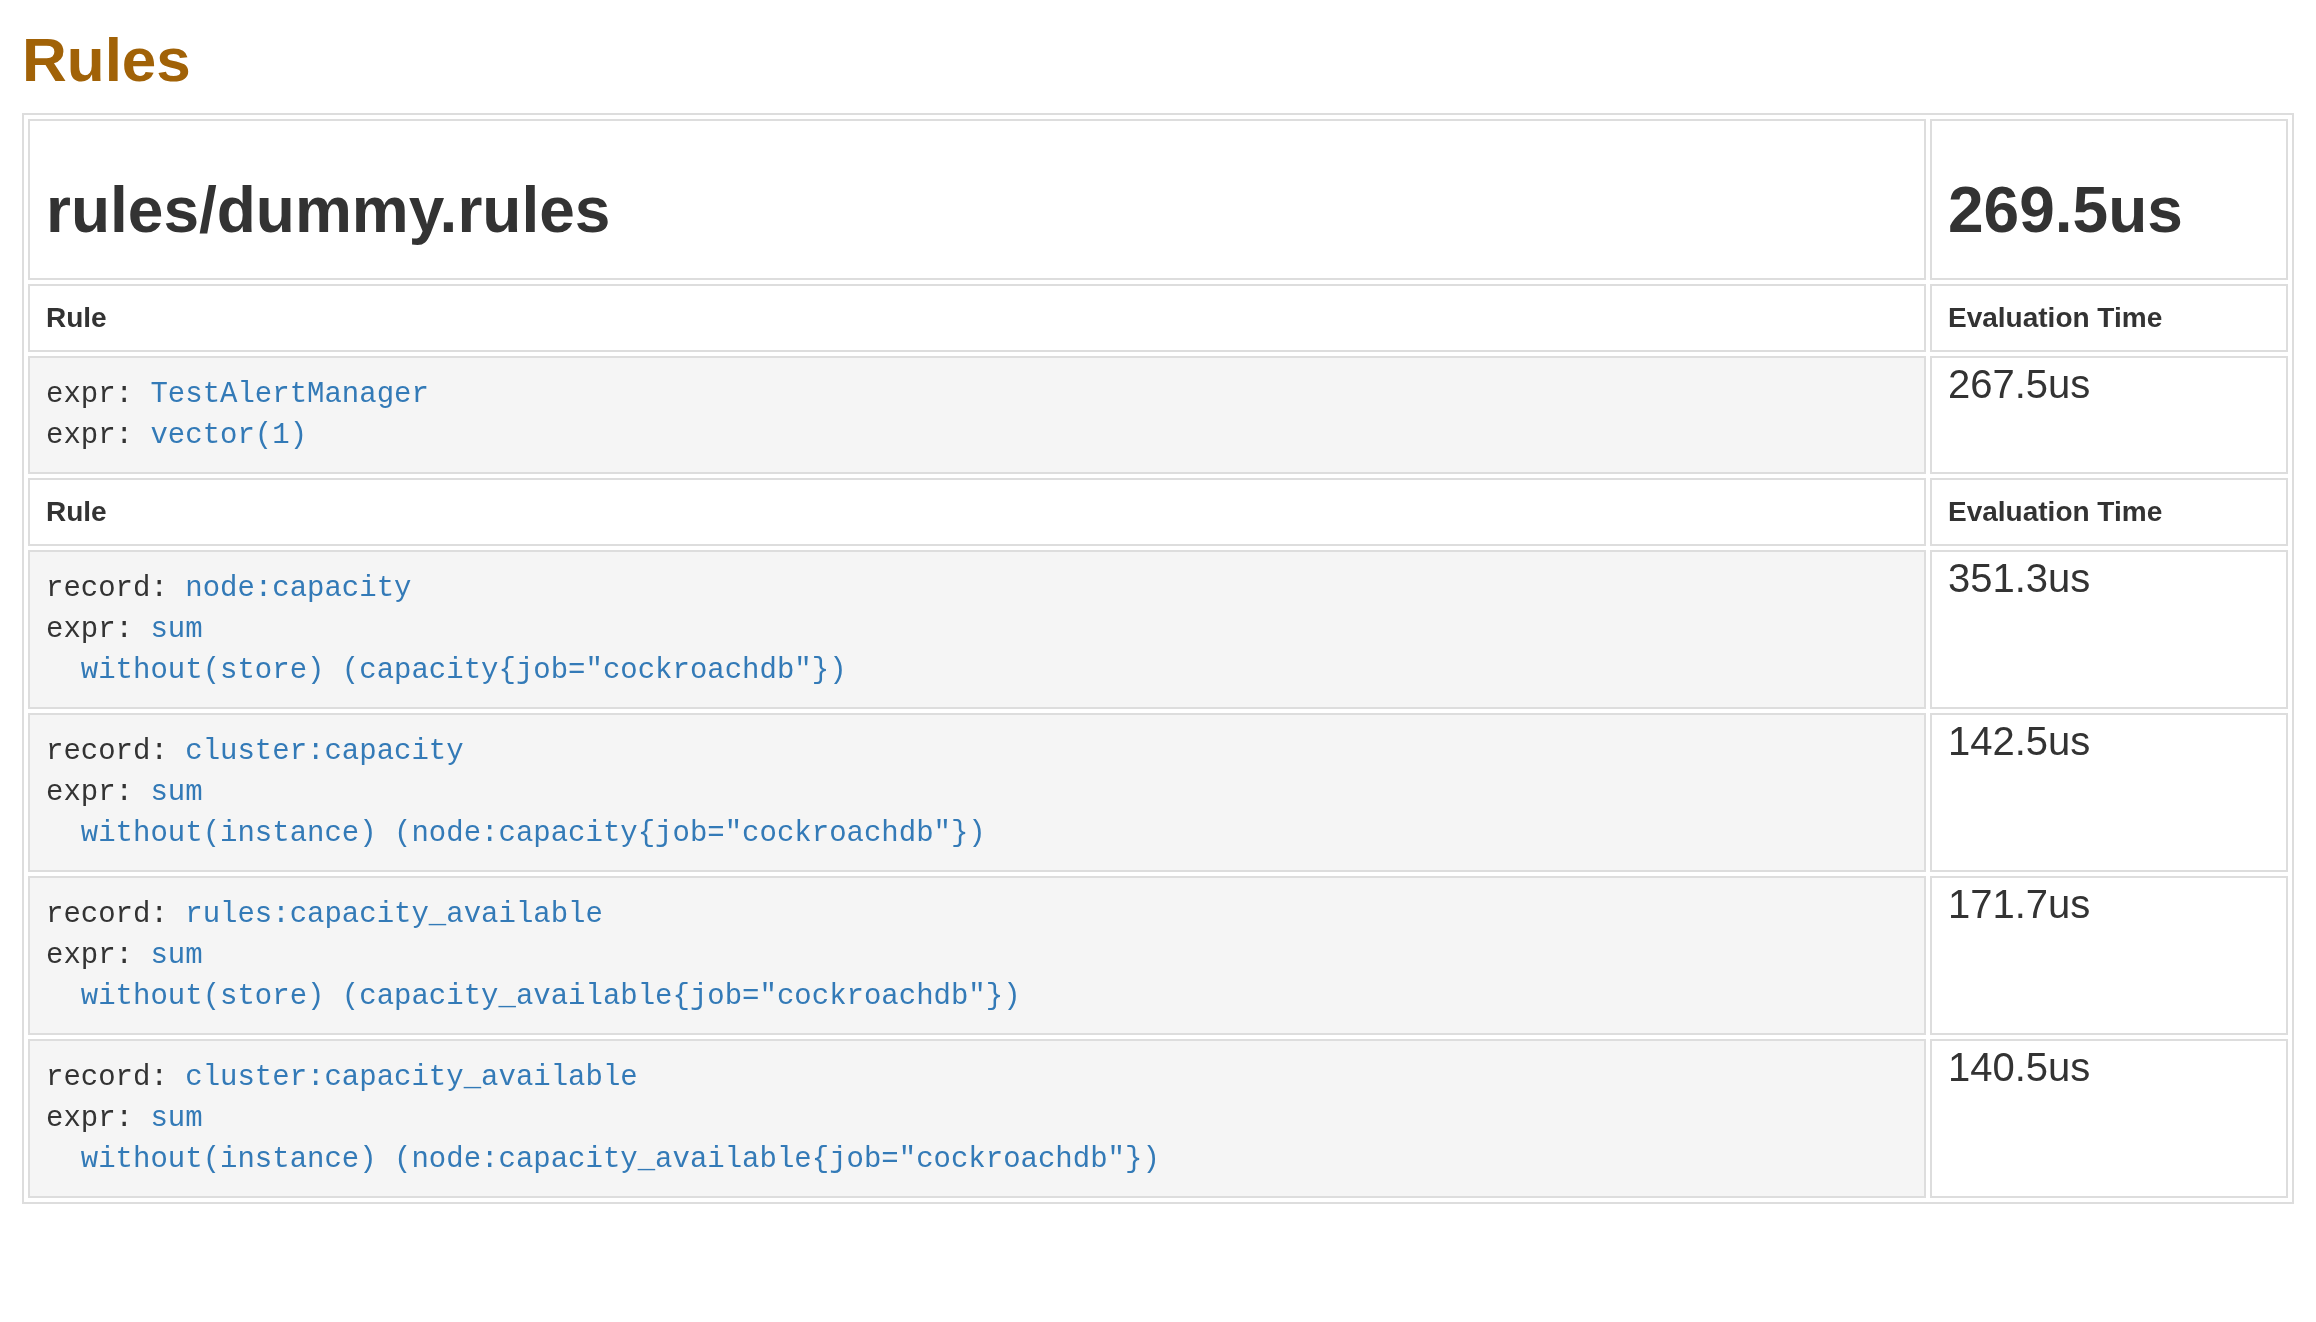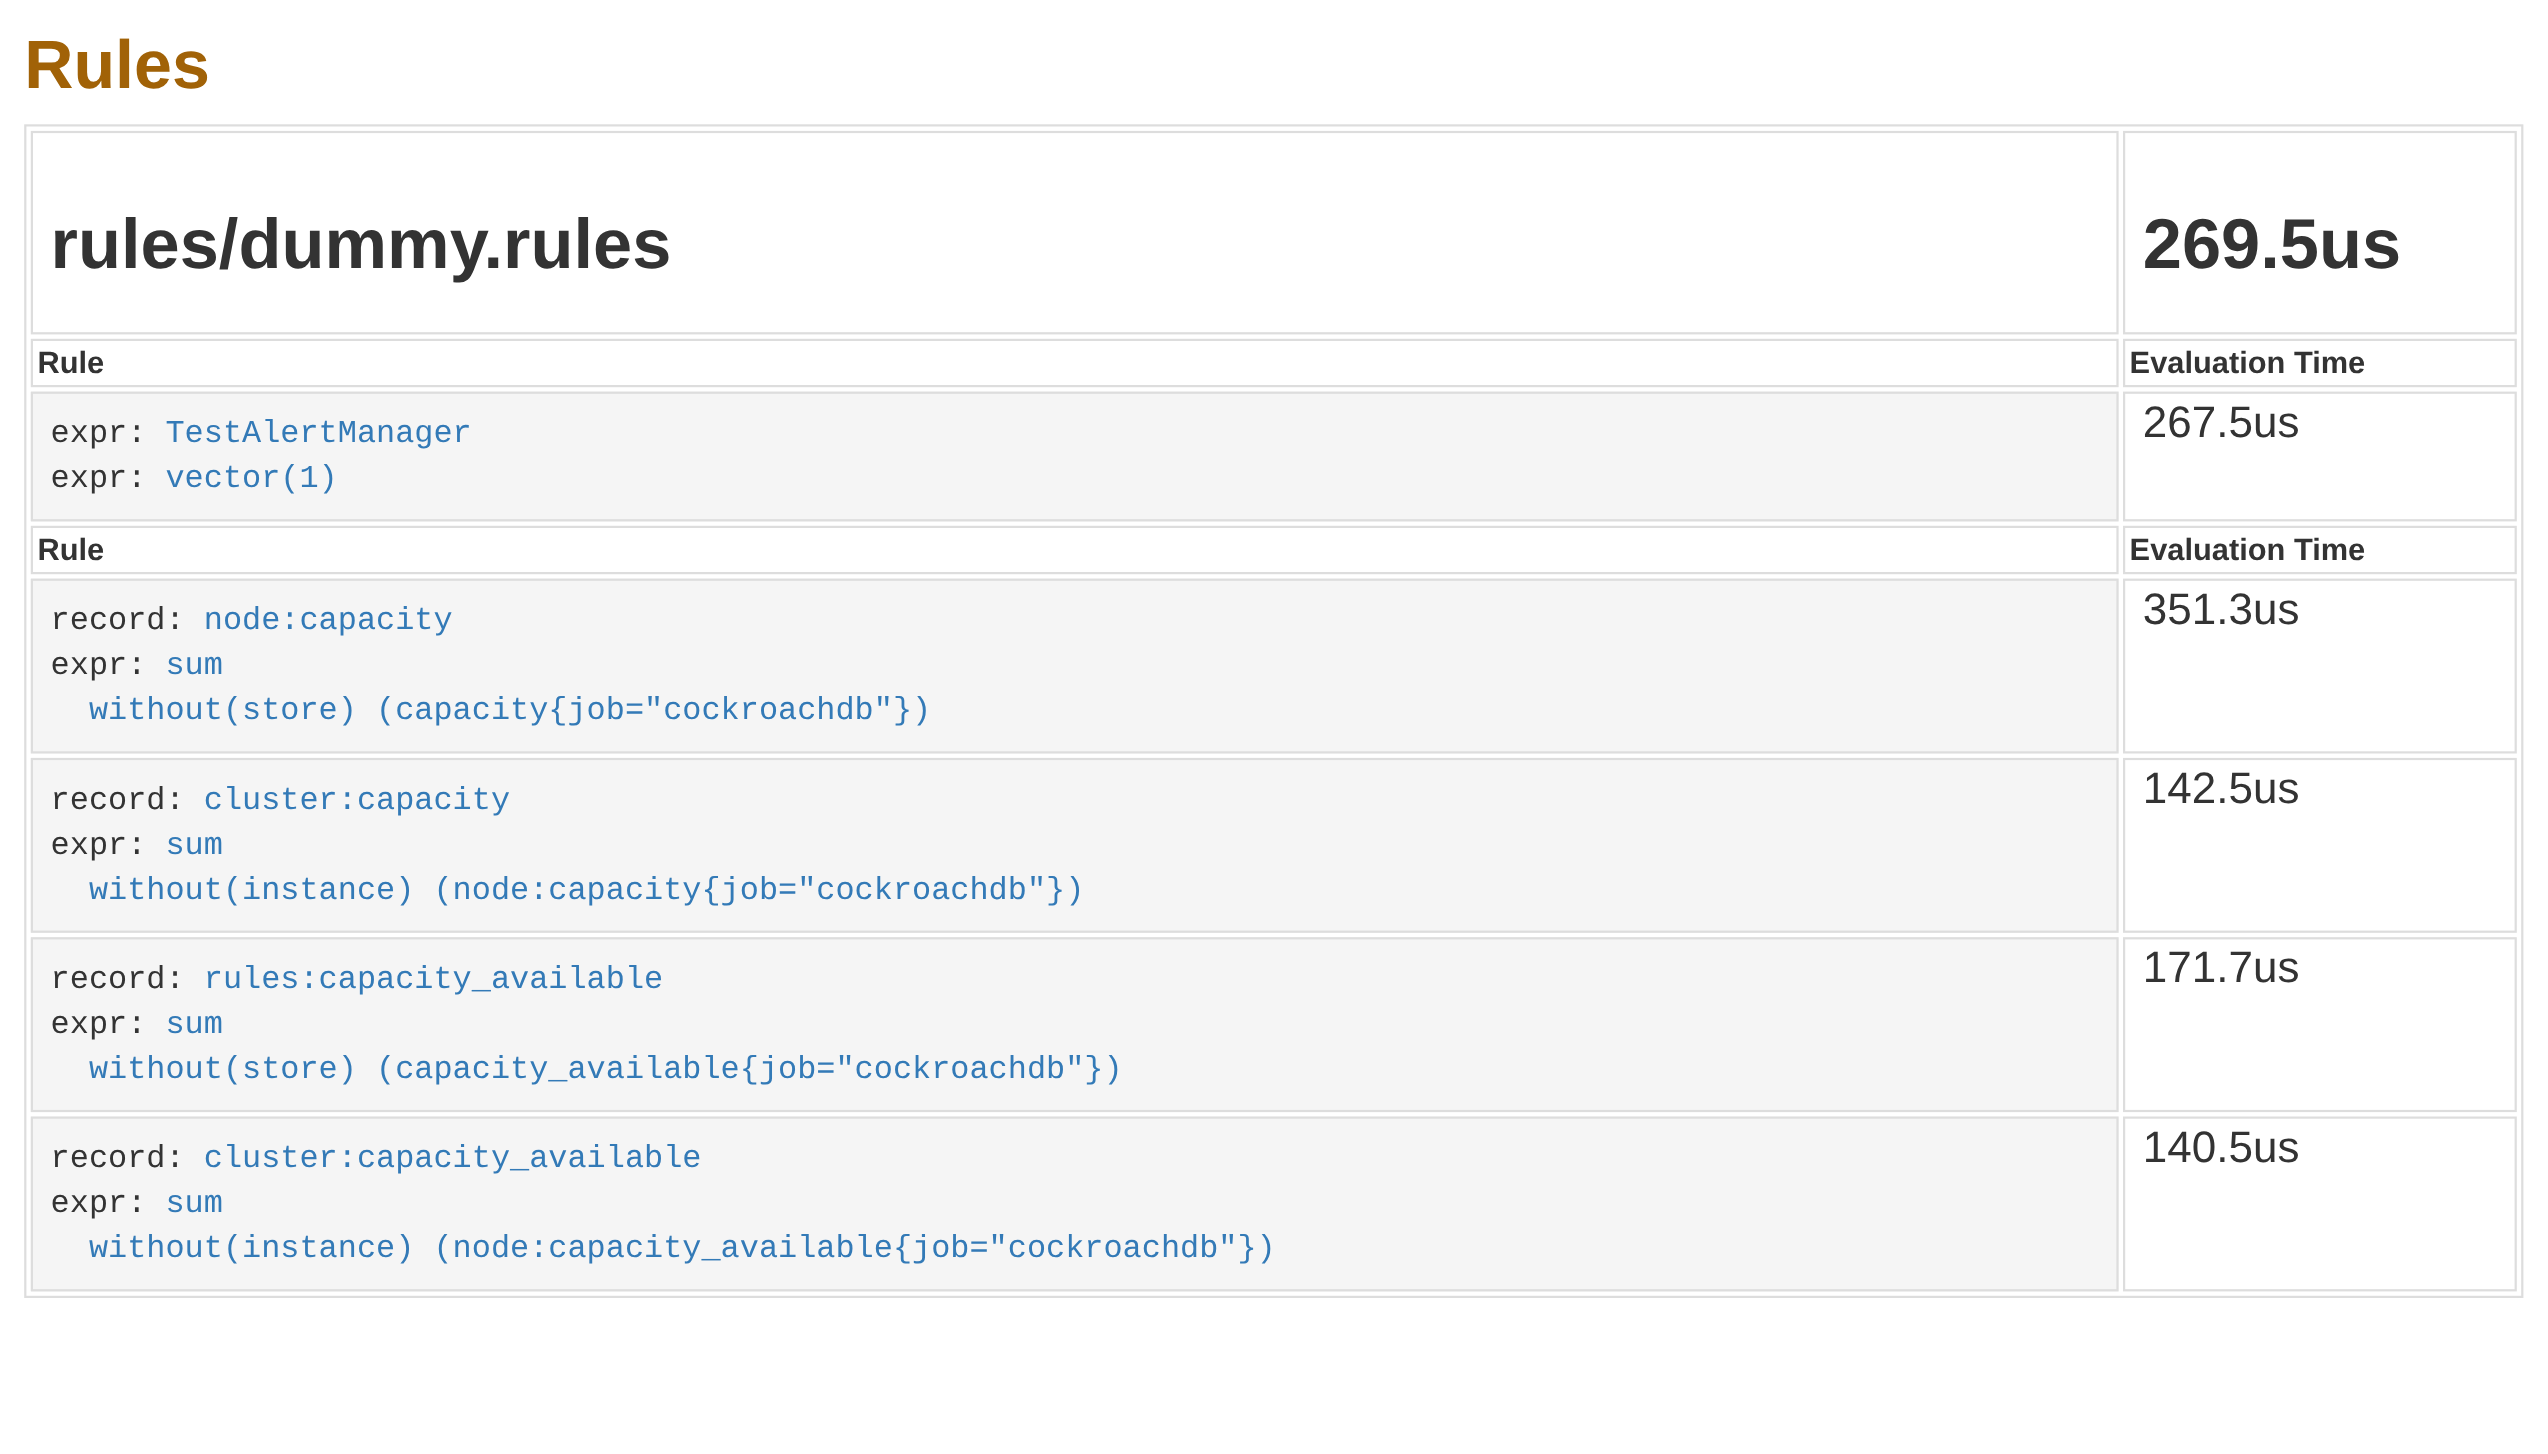--- a/index.html
+++ b/index.html
@@ -27,31 +27,31 @@
     border-spacing: 4px;
     border: 2px solid #dddddd;
     table-layout: fixed;
   }
   td {
     border: 2px solid #dddddd;
     vertical-align: top;
     text-align: left;
   }
   td.right-col { width: 322px; }
-  td.group-cell { padding: 26px 16px; background: #ffffff; }
+  td.group-cell { padding: 14px 16px; background: #ffffff; }
   .group-cell h2 {
     font-size: 64px;
     line-height: 1.1;
     font-weight: 700;
     color: #333333;
     margin: 40px 0 18px 0;
     white-space: nowrap;
   }
   td.col-header {
-    padding: 4px;
+    padding: 16px;
     font-weight: 700;
     font-size: 28px;
     background: #ffffff;
   }
   td.rule-cell {
     background: #f5f5f5;
     padding: 16px;
   }
   .code {
     font-family: "Liberation Mono", "DejaVu Sans Mono", monospace;

